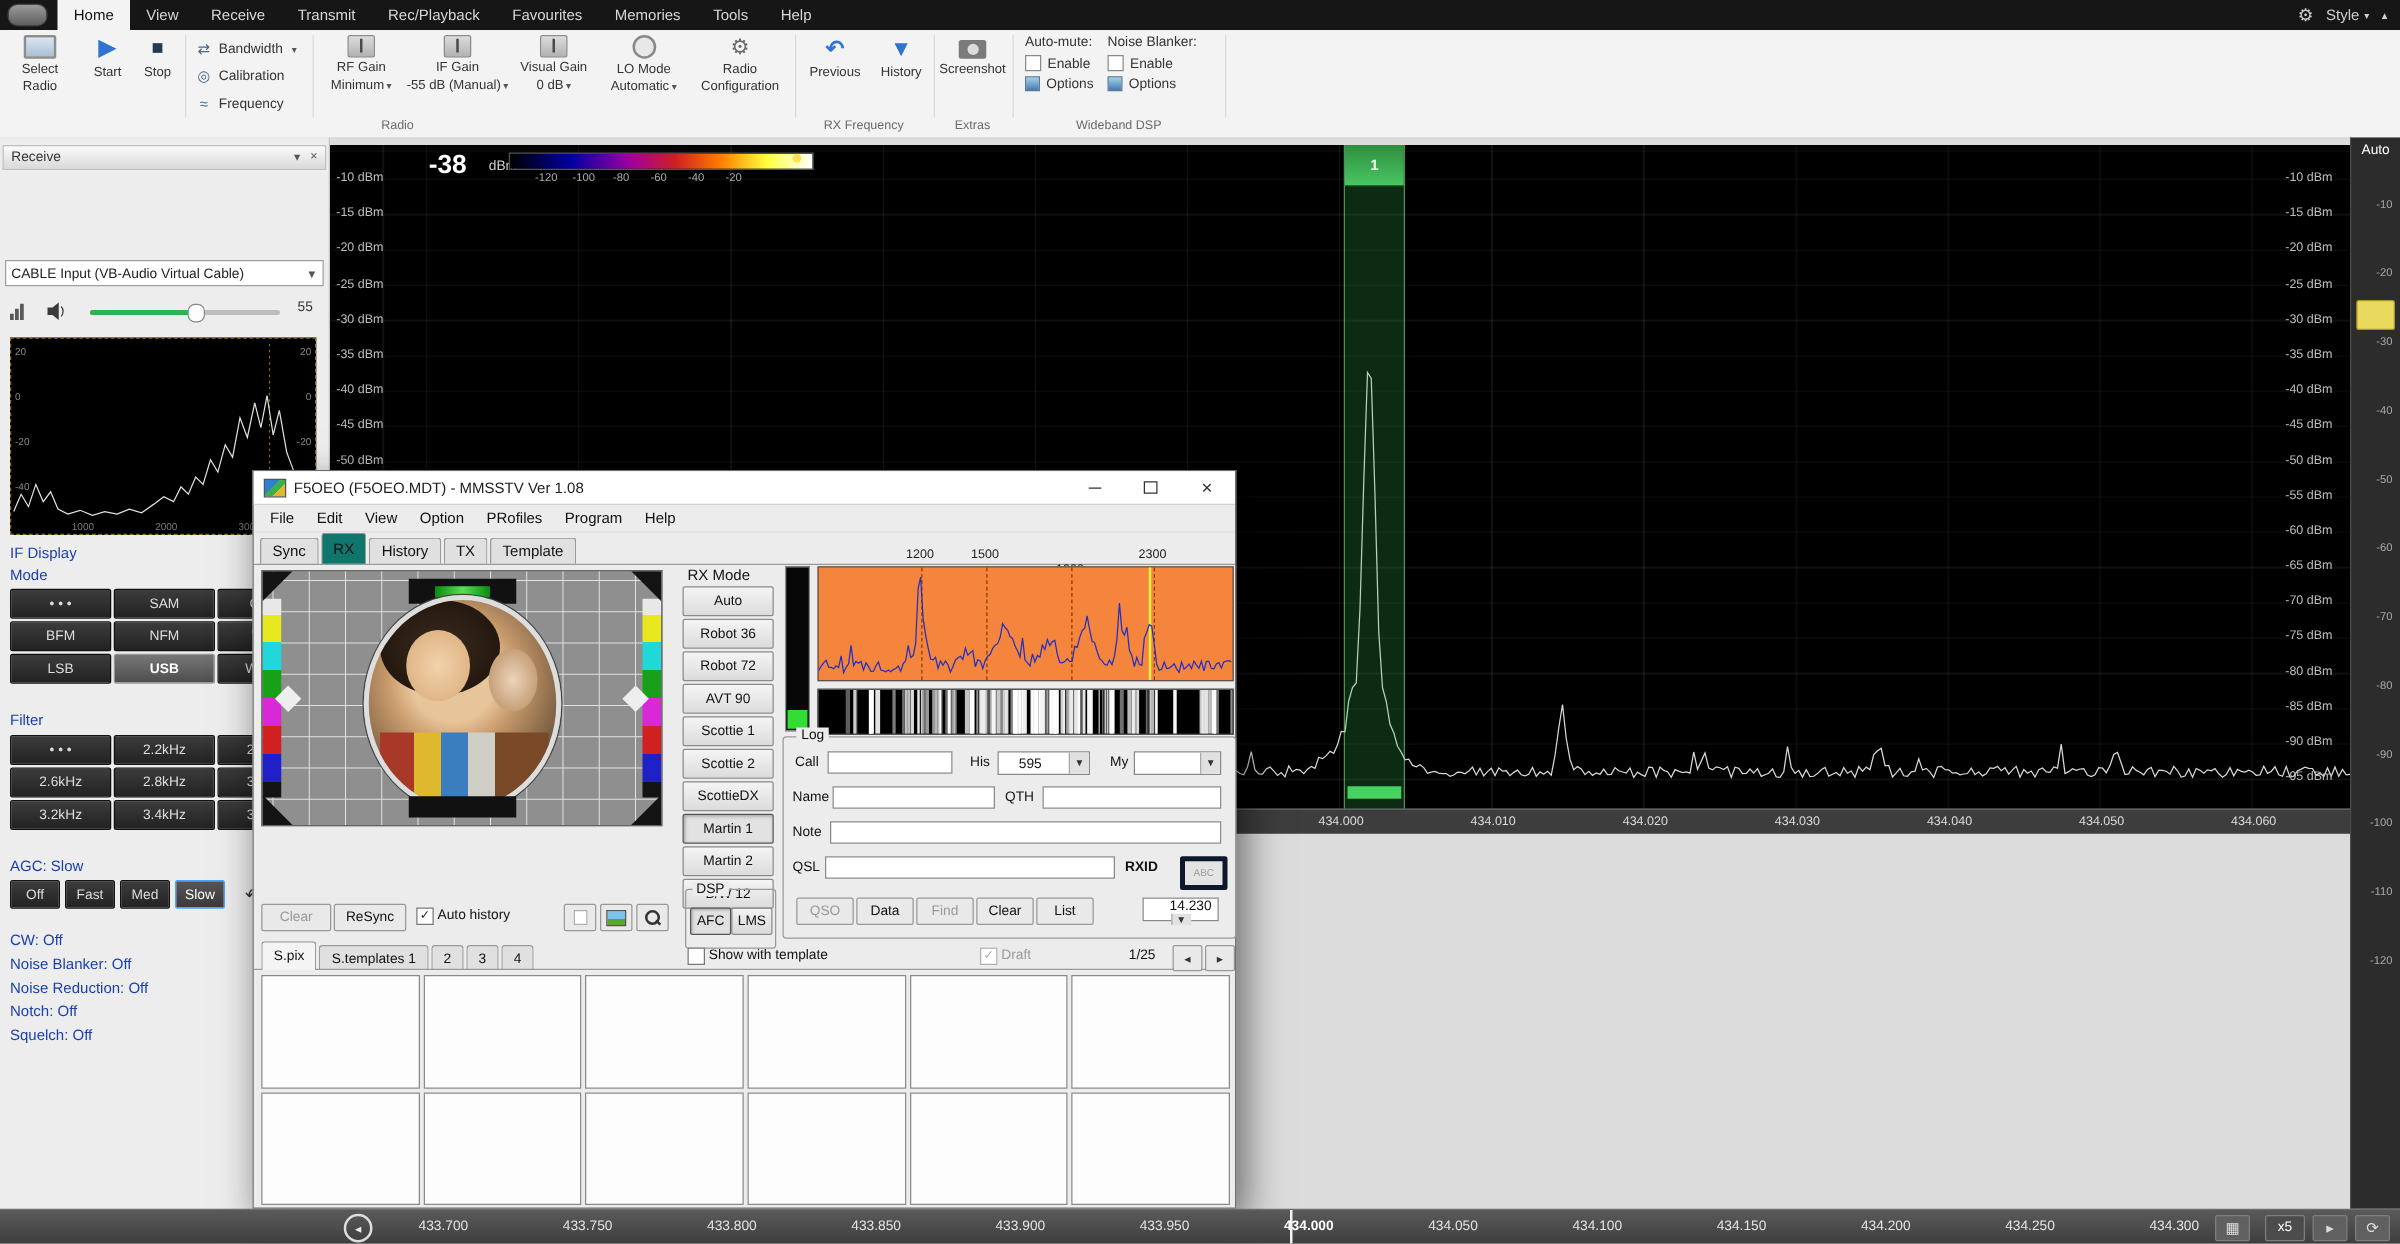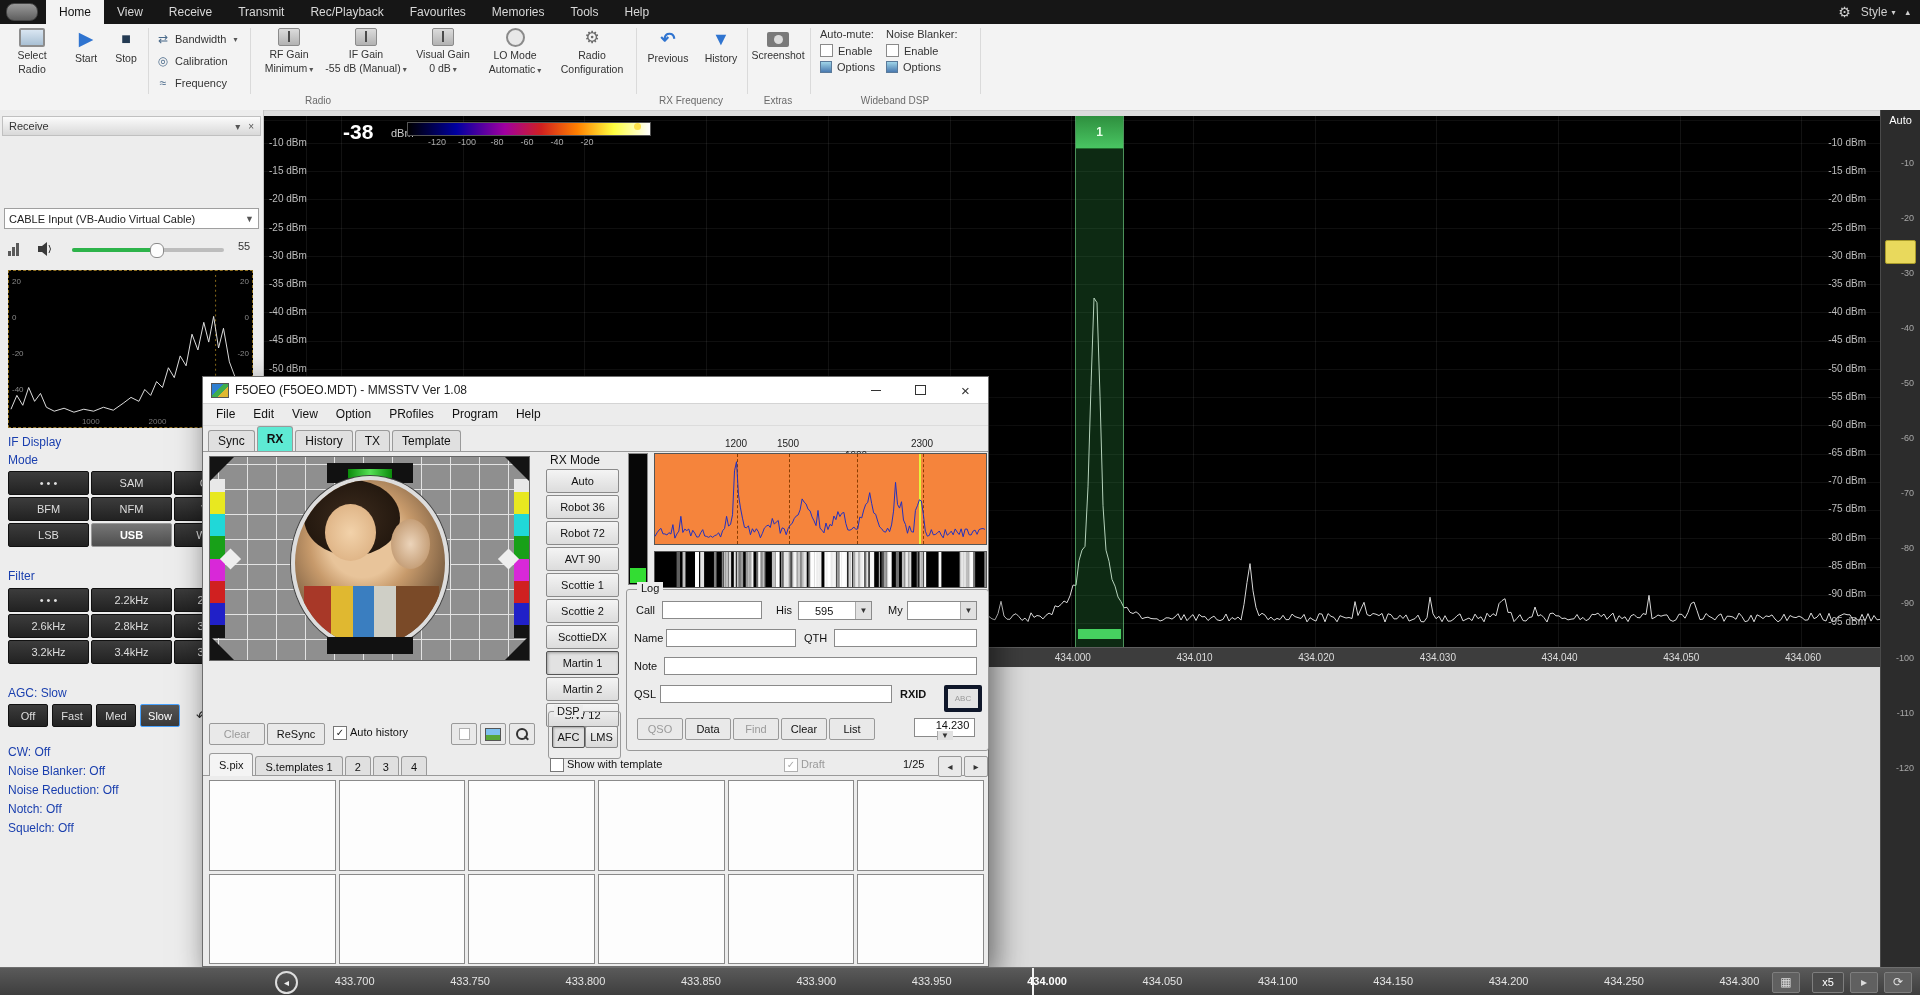--- a/index.html
+++ b/index.html
@@ -57,21 +57,21 @@
   .slider{position:absolute;left:72px;top:11px;width:152px;height:4px;background:#bdbdbd;border-radius:2px;}
   .slider-fill{position:absolute;left:0;top:0;bottom:0;width:55%;background:#2db34a;border-radius:2px;}
   .slider-handle{position:absolute;left:calc(55% - 6px);top:-5px;width:12px;height:13px;background:#fdfdfd;border:1px solid #8a8a8a;border-radius:6px;}
   .vol-val{position:absolute;left:238px;top:3px;font-size:11px;color:#333;}
   .mini-spec{position:absolute;left:8px;top:160px;width:245px;height:158px;background:#000;border:1px dashed #8f6f1f;box-sizing:border-box;}
   .mini-spec svg{position:absolute;left:0;top:0;width:100%;height:100%;}
   .ify{position:absolute;top:6px;font-size:8px;color:#8a8a8a;}
   .ify div{height:36px;}
   .ify.l{left:3px;}.ify.r{right:3px;text-align:right;}
   .ifx{position:absolute;bottom:1px;left:24px;width:200px;display:flex;font-size:8px;color:#7a7a7a;}
-  .ifx div{flex:1;text-align:right;}
+  .ifx div{flex:1;text-align:center;}
   .sec-label{position:absolute;left:8px;font-size:12px;color:#1a3fae;}
   .lb-if{top:325px;}.lb-mode{top:343px;}.lb-filter{top:459px;}.lb-agc{top:576px;}
   .btn-grid{position:absolute;left:8px;width:247px;display:grid;grid-template-columns:repeat(3,1fr);gap:2px;grid-auto-rows:24px;}
   .grid-mode{top:361px;}.grid-filter{top:478px;}
   .dbtn{background:linear-gradient(#3c3c3c,#222);border:1px solid #111;border-radius:2px;color:#dedede;font-size:11px;
         display:flex;align-items:center;justify-content:center;cursor:default;}
   .grid-mode .dbtn:nth-child(8){background:linear-gradient(#767676,#4e4e4e);color:#fff;font-weight:bold;border-color:#999;}
   .agc-row{position:absolute;left:8px;top:594px;display:flex;gap:4px;align-items:center;}
   .agc-row .dbtn{width:38px;height:21px;}
   .agc-row .dbtn:nth-child(4){border:1px solid #4aa3ff;background:linear-gradient(#565656,#3a3a3a);color:#fff;}
@@ -141,21 +141,21 @@
   .mm-btns{margin-left:auto;display:flex;height:100%;}
   .mm-btn{width:45px;display:flex;align-items:center;justify-content:center;color:#333;}
   .ic-min{width:10px;height:1px;background:#333;display:inline-block;}
   .ic-max{width:9px;height:8px;border:1px solid #333;display:inline-block;}
   .ic-x{font-size:15px;line-height:15px;}
   .mm-menu{position:absolute;left:0;top:26px;right:0;height:22px;display:flex;align-items:center;padding-left:4px;border-bottom:1px solid #dcdcdc;}
   .mm-mi{padding:0 9px;font-size:12px;}
   .mm-tabs{position:absolute;left:0;top:48px;width:430px;height:26px;display:flex;align-items:flex-end;padding-left:5px;}
   .mm-tab{height:20px;padding:0 9px;display:flex;align-items:center;border:1px solid #9a9a9a;border-bottom:none;
           background:#e0e0e0;margin-right:2px;border-radius:3px 3px 0 0;font-size:12px;}
-  .mm-tabs .mm-tab:nth-child(2){height:24px;background:#5eead4;position:relative;z-index:3;font-weight:bold;}
+  .mm-tabs .mm-tab:nth-child(2){height:24px;background:#0f766e;position:relative;z-index:3;}
   .mm-pageline{position:absolute;left:0;top:74px;right:0;height:1px;background:#9a9a9a;}
   
   .tcard{position:absolute;left:6px;top:79px;width:319px;height:203px;background:#8f8f8f;overflow:hidden;border:1px solid #666;}
   .tc-grid{position:absolute;inset:0;opacity:0.85;
     background-image:linear-gradient(#f2f2f2 1px,transparent 1px),linear-gradient(90deg,#f2f2f2 1px,transparent 1px);
     background-size:29px 25px;background-position:8px 7px;}
   .tc-col{position:absolute;top:22px;bottom:22px;width:15px;
     background:linear-gradient(#e8e8e8 0 8%,#e8e820 8% 22%,#20d8d8 22% 36%,#18a018 36% 50%,#d828d8 50% 64%,#d02020 64% 78%,#2020c8 78% 92%,#141414 92% 100%);}
   .tc-col.l{left:0;}.tc-col.r{right:0;}
   .tc-corner{position:absolute;width:0;height:0;border-style:solid;}

